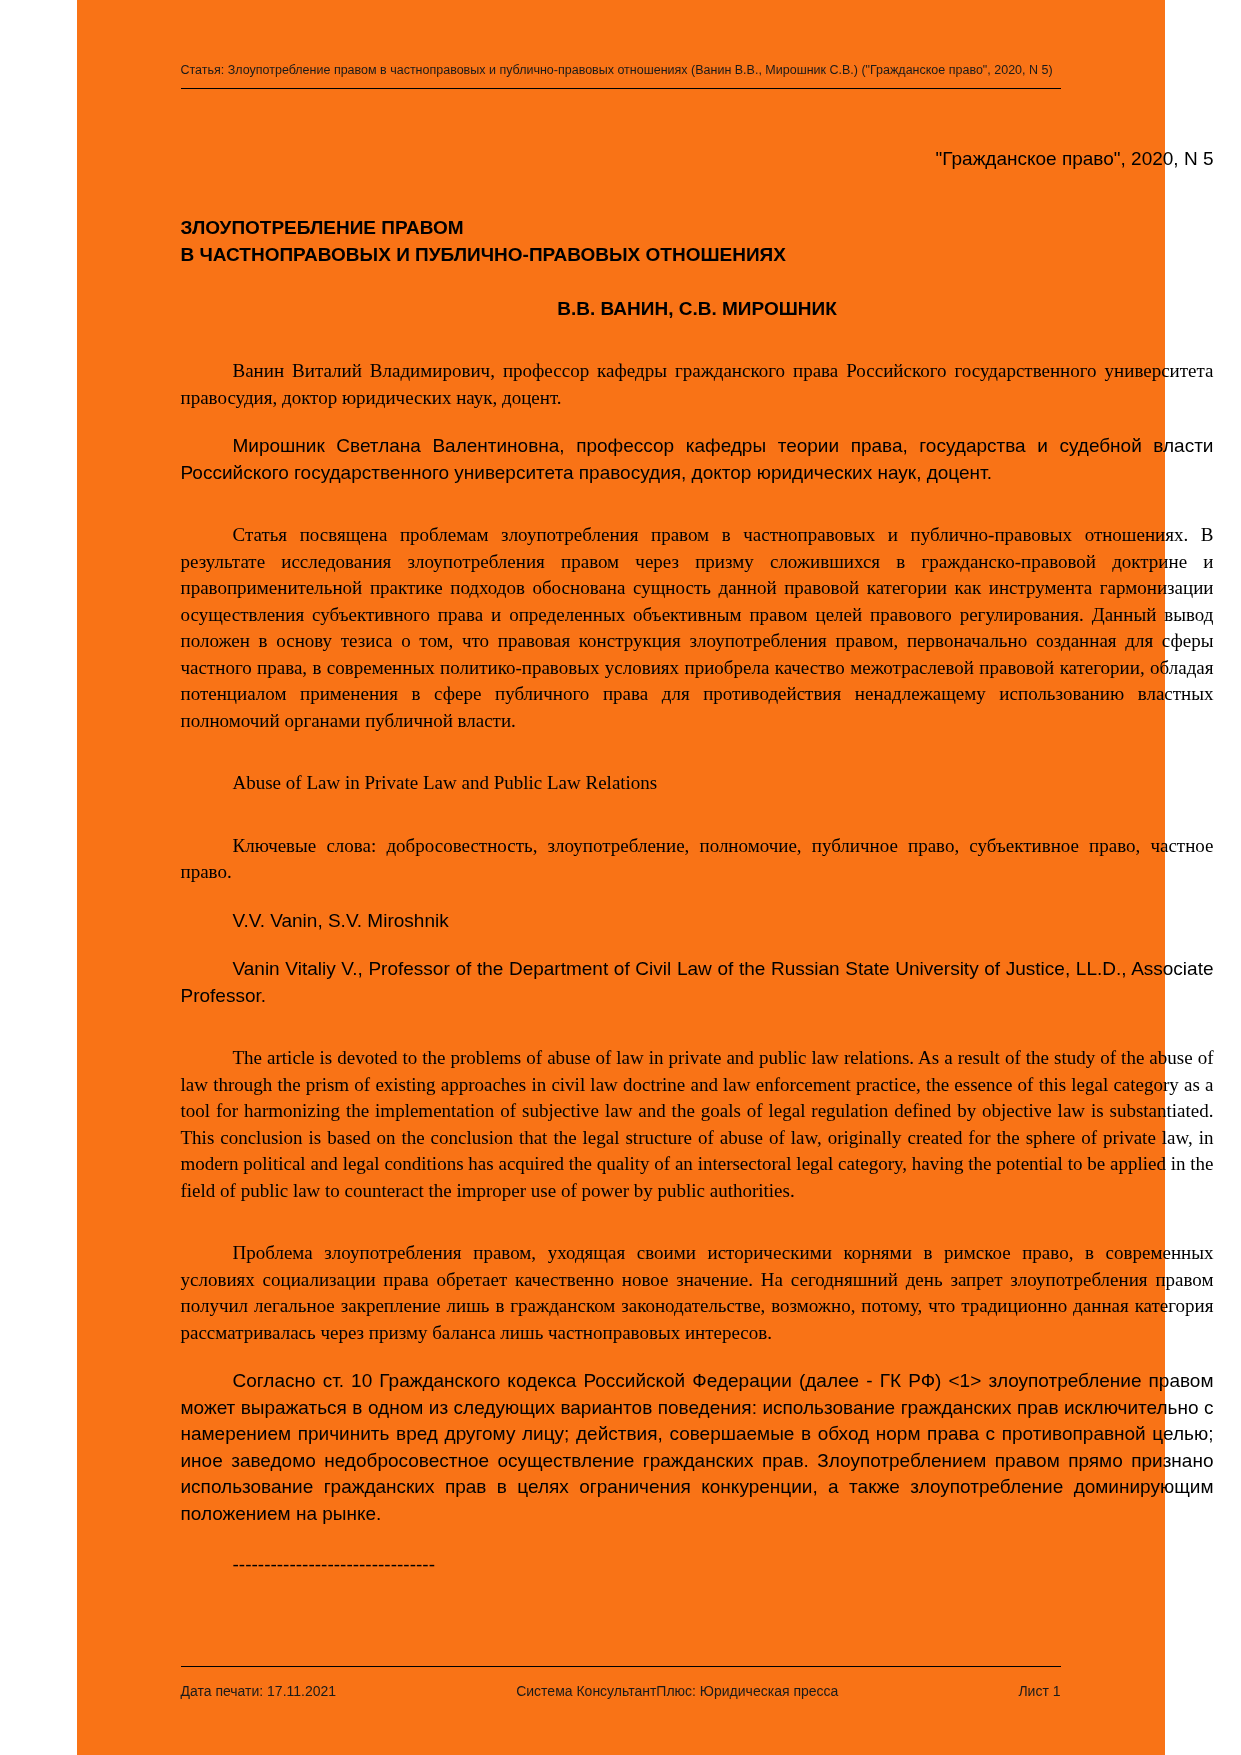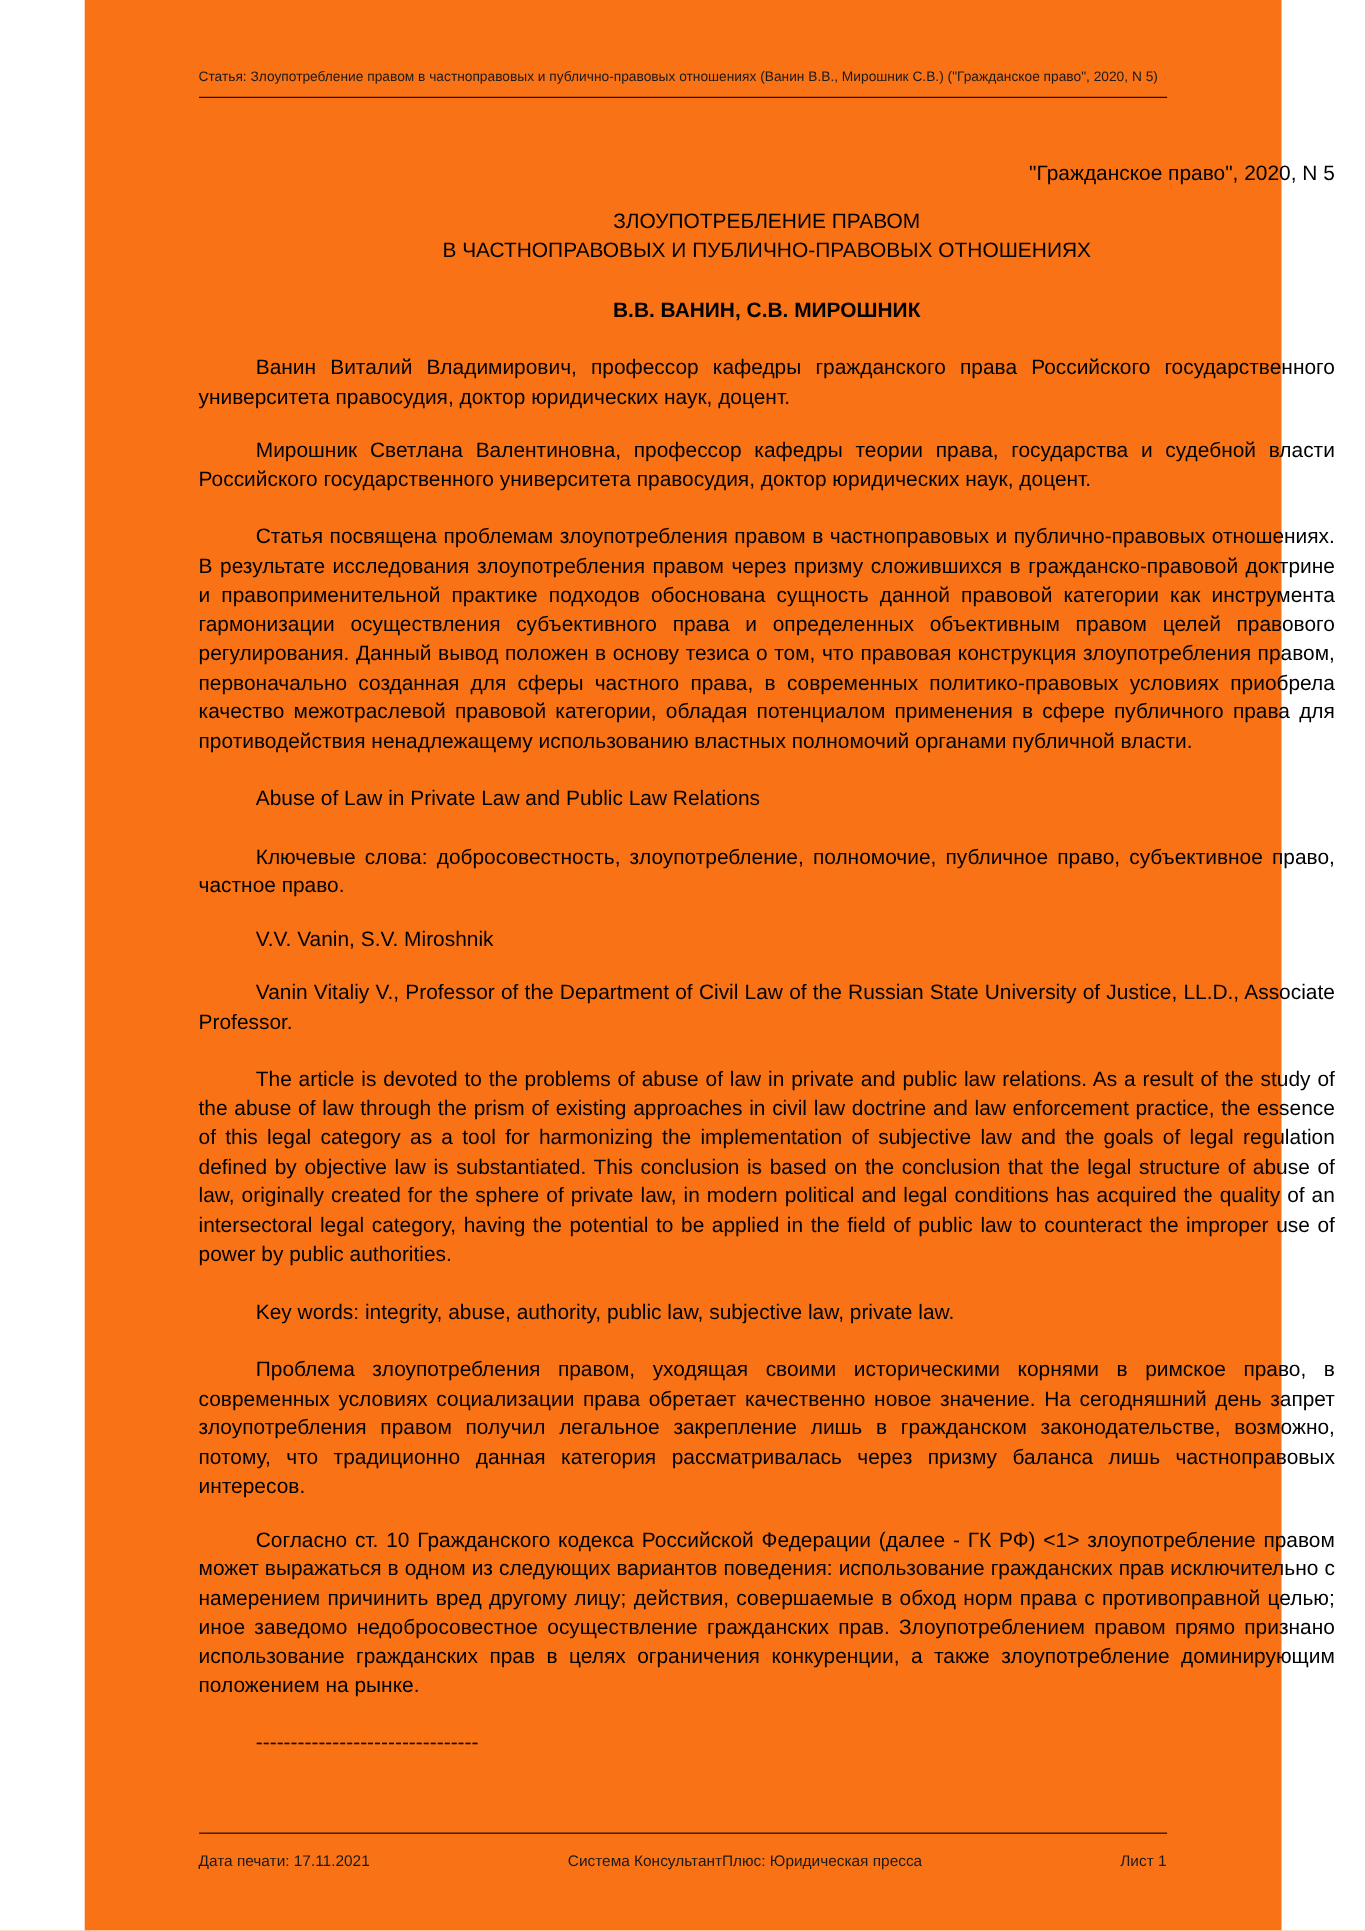--- a/index.html
+++ b/index.html
@@ -52,25 +52,25 @@
   }
 
   .journal-line {
     text-align: right;
     font-size: 19px;
     line-height: 26px;
     margin: 28px 0 0 0;
   }
 
   .title-block {
-    text-align: center;
-    font-weight: normal;
+    text-align: left;
+    font-weight: bold;
     font-size: 19px;
     line-height: 27px;
-    margin-top: 16px;
+    margin-top: 42px;
   }
   .title-block .t-line { display: block; }
 
   .authors-line {
     text-align: center;
     font-weight: bold;
     font-size: 19px;
     line-height: 26px;
     margin-top: 28px;
   }
@@ -78,21 +78,21 @@
   p.para {
     font-size: 19px;
     line-height: 26.5px;
     text-align: justify;
     margin: 0;
     text-indent: 52px;
     -webkit-hyphens: none;
     hyphens: none;
   }
   p.para.nojust { text-align: left; }
-  p.gap-lg { margin-top: 26px; }
+  p.gap-lg { margin-top: 36px; font-family: Liberation Serif, serif; }
   p.gap-md { margin-top: 22px; }
 
   .rule-short {
     margin-top: 26px;
     margin-left: 52px;
     font-size: 19px;
     line-height: 24px;
     letter-spacing: 0px;
   }
 
@@ -150,21 +150,20 @@
 
     <p class="para gap-lg">Ключевые слова: добросовестность, злоупотребление, полномочие, публичное право, субъективное право, частное право.</p>
 
     <p class="para nojust gap-md">V.V. Vanin, S.V. Miroshnik</p>
 
     <p class="para gap-md">Vanin Vitaliy V., Professor of the Department of Civil Law of the Russian State University of Justice, LL.D., Associate Professor.</p>
 
 
     <p class="para gap-lg">The article is devoted to the problems of abuse of law in private and public law relations. As a result of the study of the abuse of law through the prism of existing approaches in civil law doctrine and law enforcement practice, the essence of this legal category as a tool for harmonizing the implementation of subjective law and the goals of legal regulation defined by objective law is substantiated. This conclusion is based on the conclusion that the legal structure of abuse of law, originally created for the sphere of private law, in modern political and legal conditions has acquired the quality of an intersectoral legal category, having the potential to be applied in the field of public law to counteract the improper use of power by public authorities.</p>
 
-    <p class="para nojust gap-lg">Key words: integrity, abuse, authority, public law, subjective law, private law.</p>
 
     <p class="para gap-lg">Проблема злоупотребления правом, уходящая своими историческими корнями в римское право, в современных условиях социализации права обретает качественно новое значение. На сегодняшний день запрет злоупотребления правом получил легальное закрепление лишь в гражданском законодательстве, возможно, потому, что традиционно данная категория рассматривалась через призму баланса лишь частноправовых интересов.</p>
 
     <p class="para gap-md">Согласно ст. 10 Гражданского кодекса Российской Федерации (далее - ГК РФ) &lt;1&gt; злоупотребление правом может выражаться в одном из следующих вариантов поведения: использование гражданских прав исключительно с намерением причинить вред другому лицу; действия, совершаемые в обход норм права с противоправной целью; иное заведомо недобросовестное осуществление гражданских прав. Злоупотреблением правом прямо признано использование гражданских прав в целях ограничения конкуренции, а также злоупотребление доминирующим положением на рынке.</p>
 
     <div class="rule-short">--------------------------------</div>
 
   </div>
 
   <div class="footer-rule"></div>

